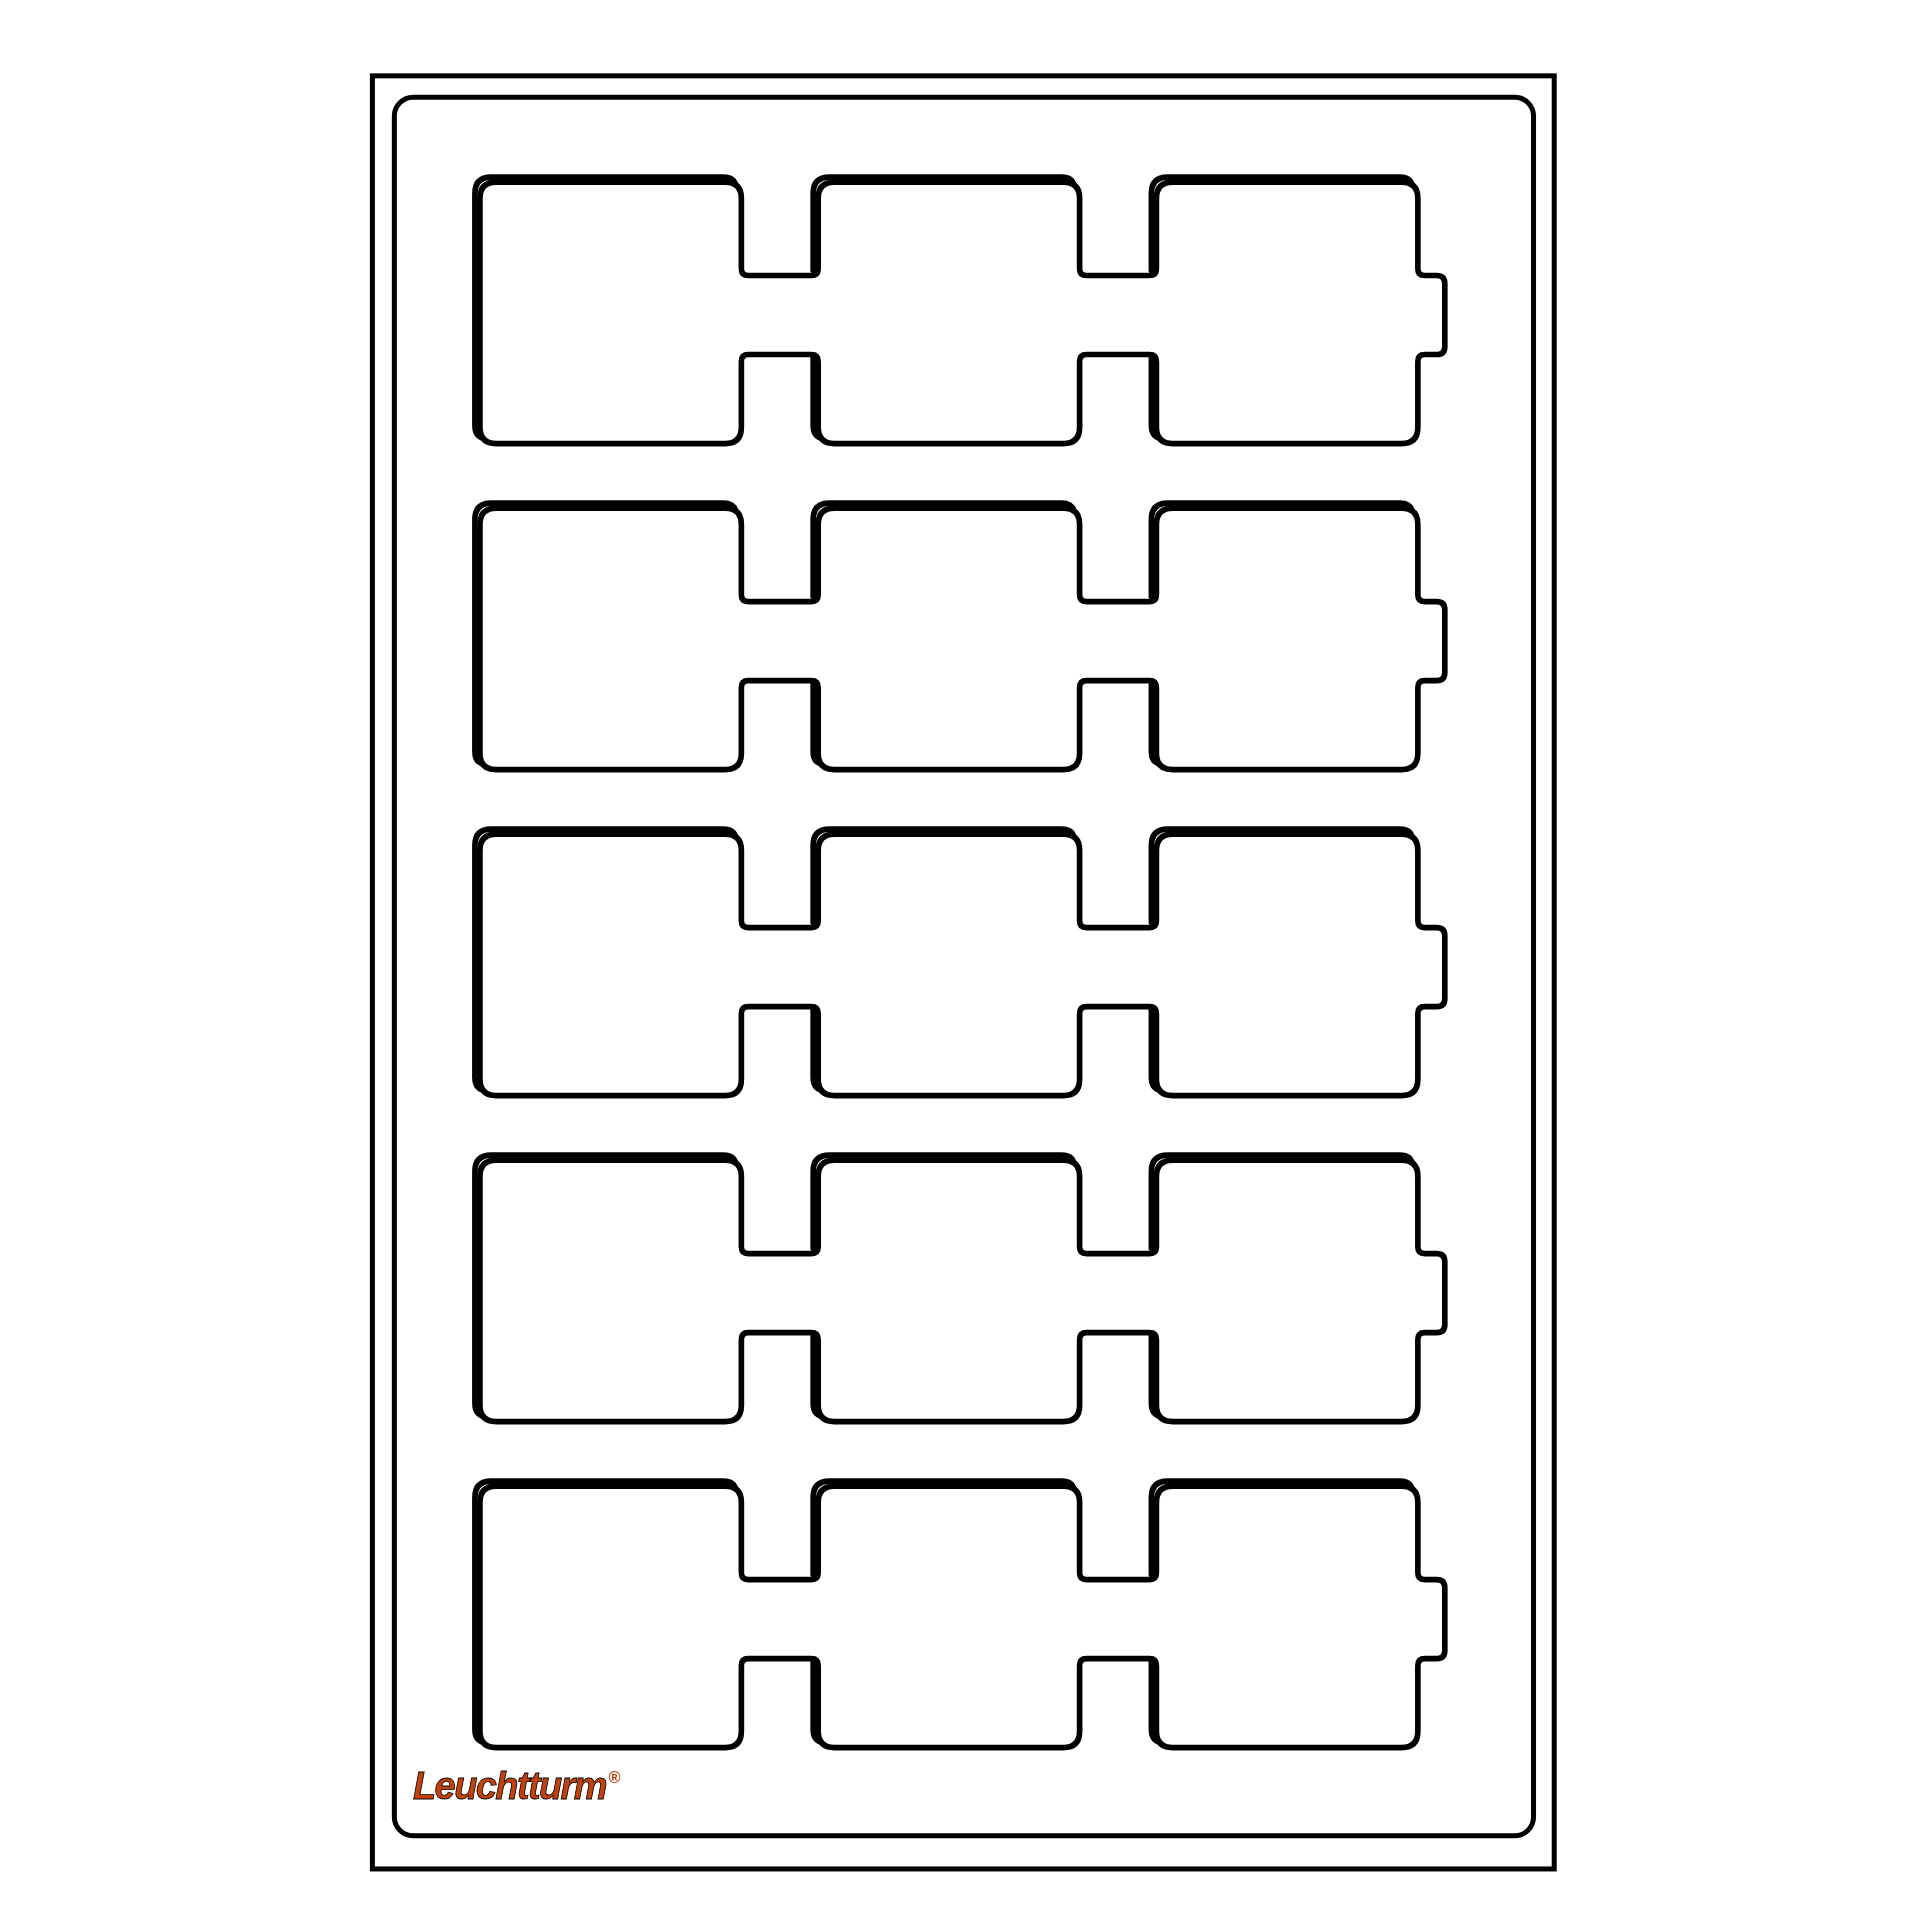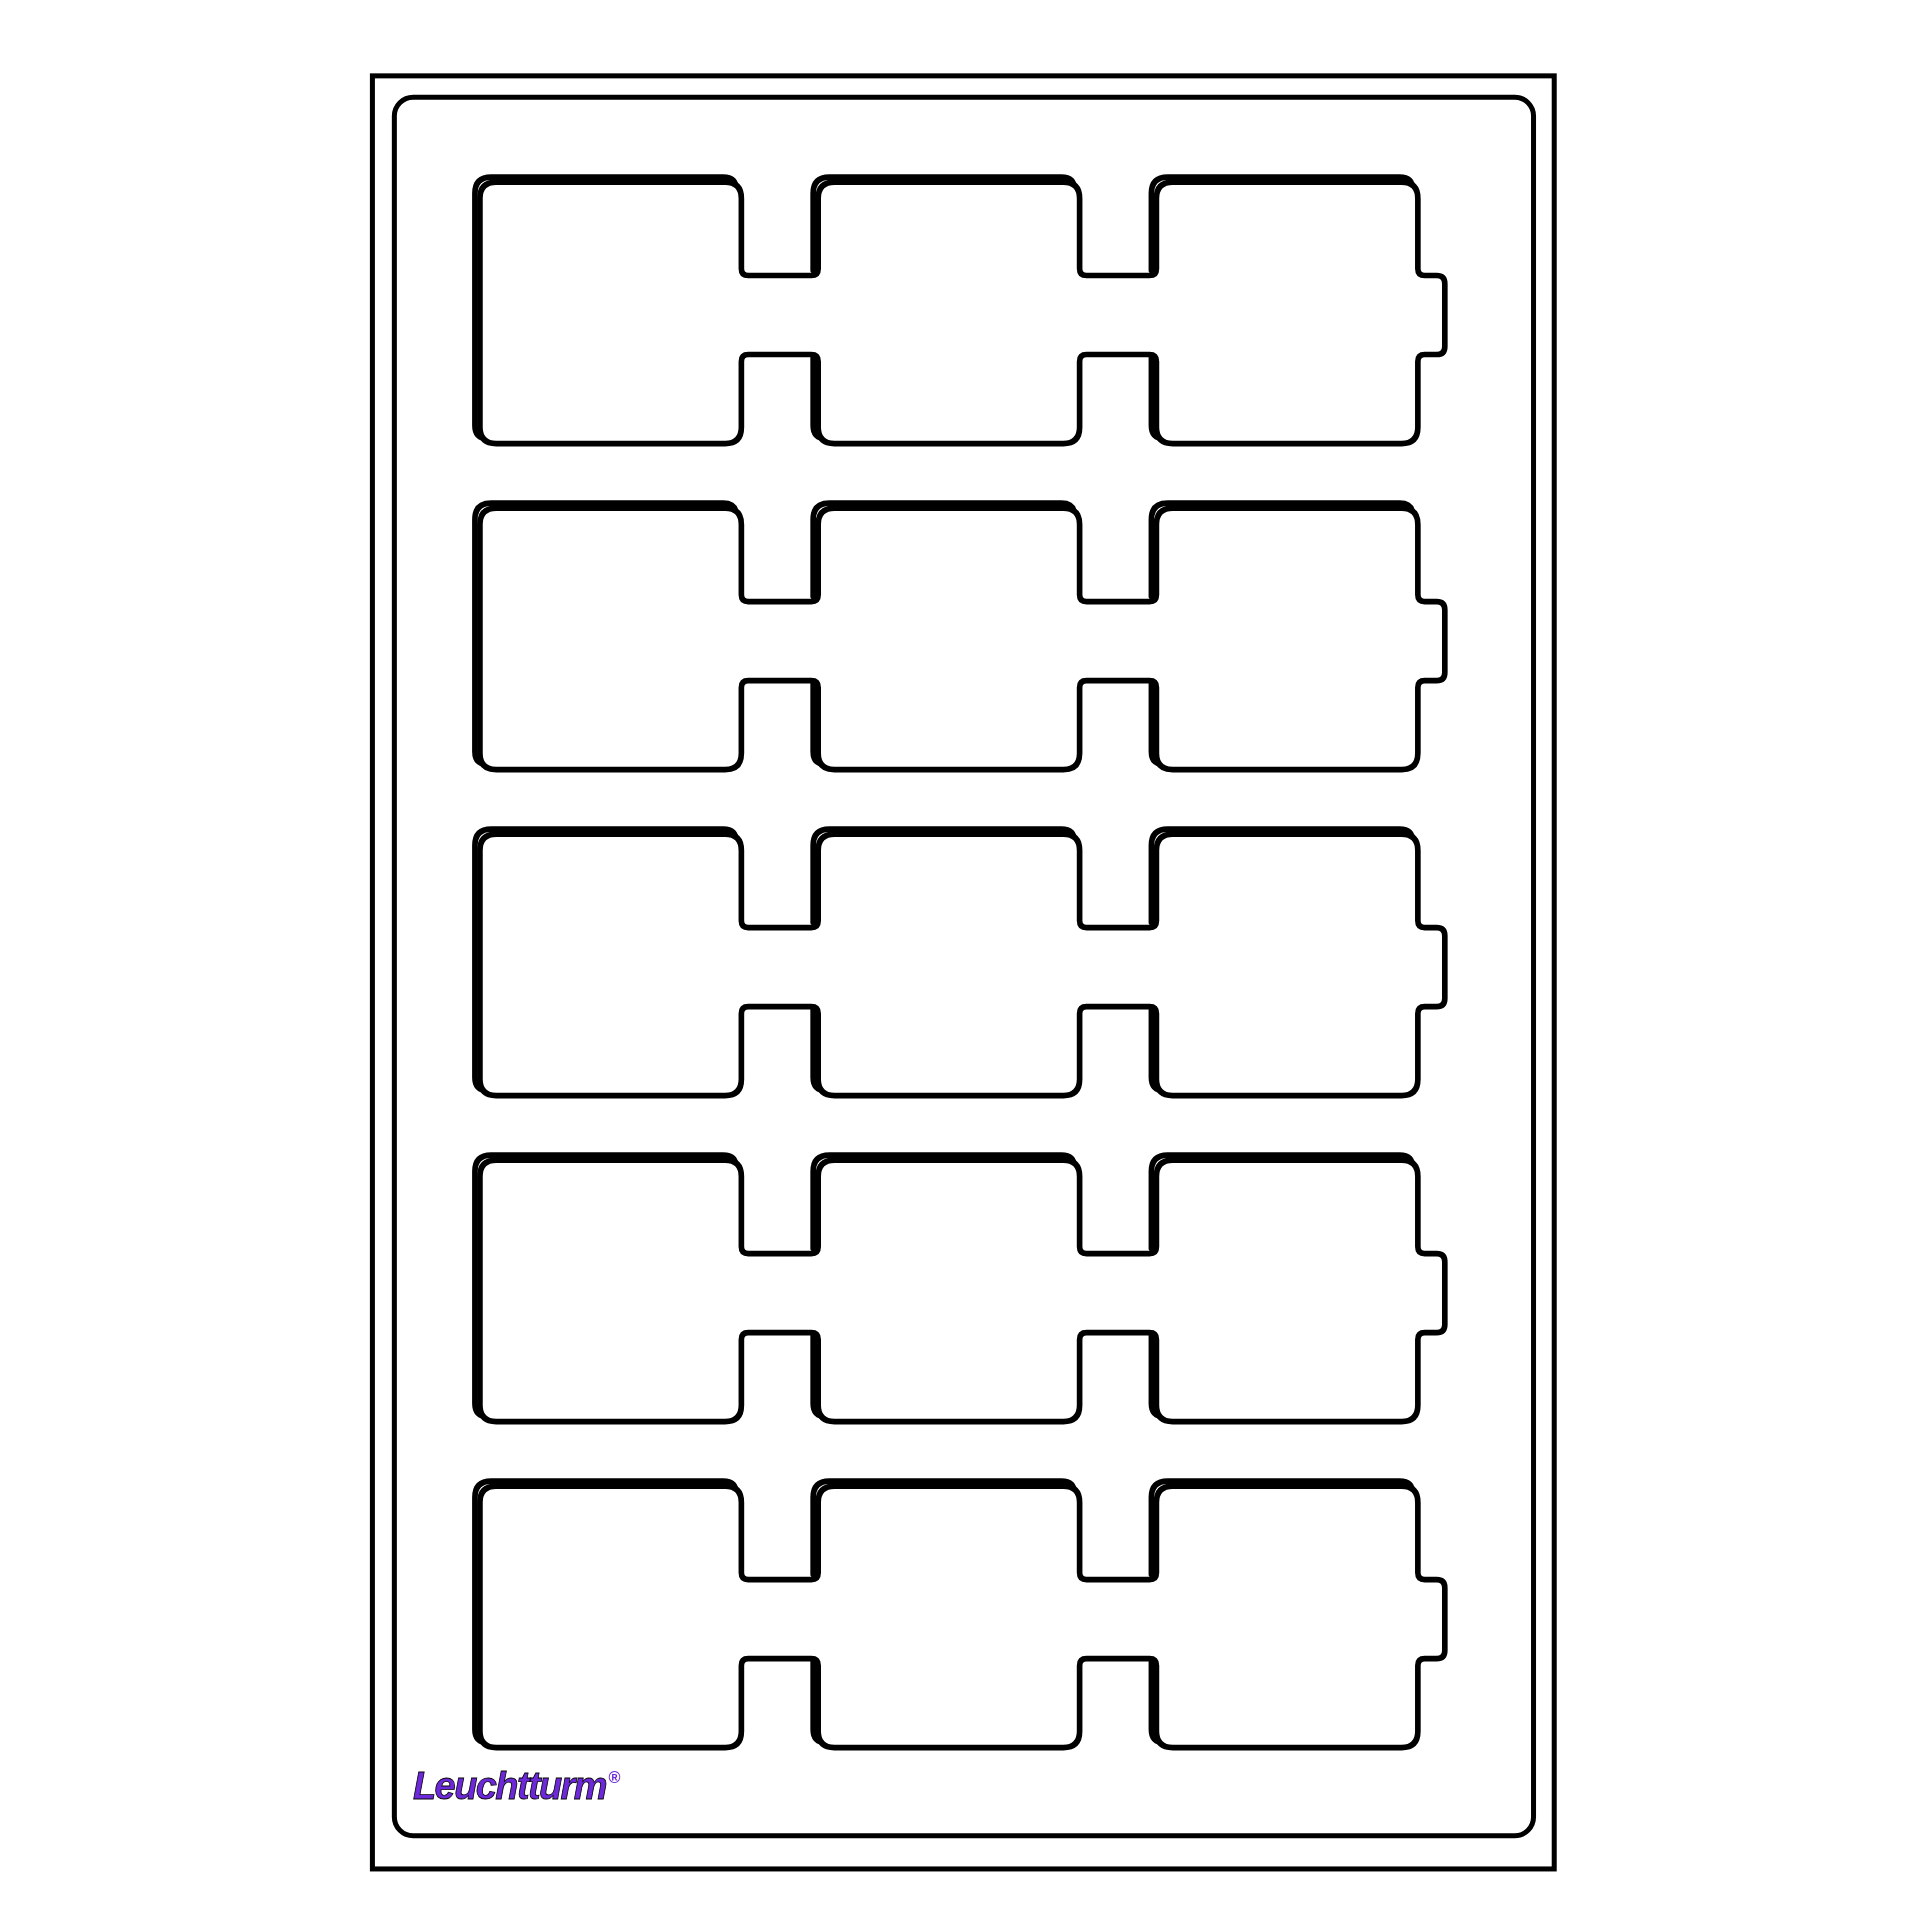--- a/index.html
+++ b/index.html
@@ -26,21 +26,21 @@
   .logo {
     position: absolute;
     left: 413px;
     top: 1767px;
     font-family: "Liberation Sans", sans-serif;
     font-weight: bold;
     font-style: italic;
     font-size: 38px;
     line-height: 38px;
     letter-spacing: -1.6px;
-    color: #6d28d9;
+    color: #c2410c;
     -webkit-text-stroke: 0.8px #000;
     white-space: nowrap;
   }
   .logo .rmark {
     font-style: normal;
     font-size: 16.3px;
     letter-spacing: 0;
     -webkit-text-stroke: 0;
     position: relative;
     top: -16.3px;

